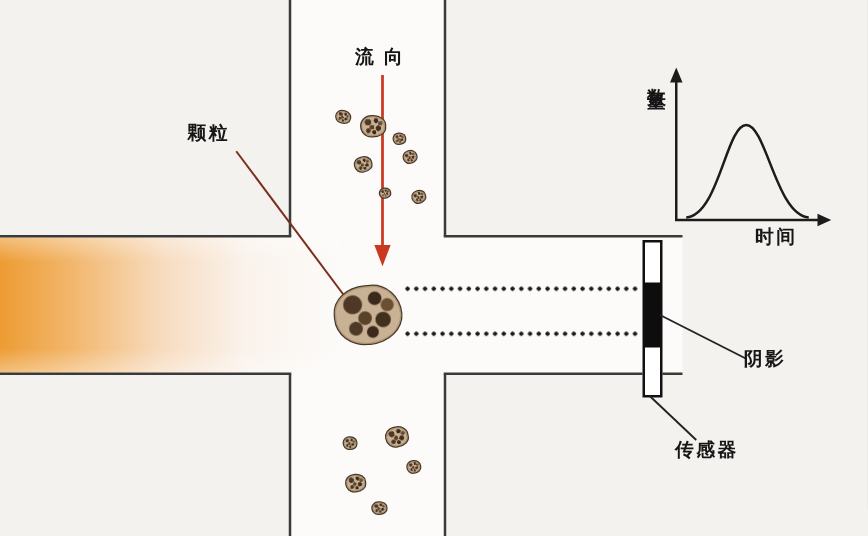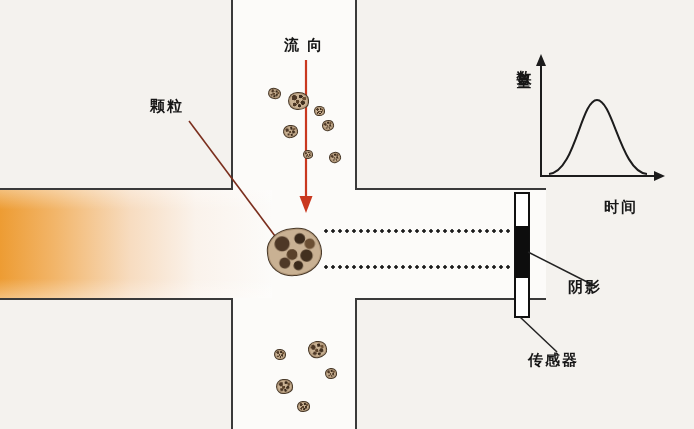--- a/index.html
+++ b/index.html
@@ -119,18 +119,18 @@
       <div class="particle" style="left: 308px; top: 341px; width: 19px; height: 17px; transform: rotate(-11deg);"></div>
       <div class="particle" style="left: 274px; top: 349px; width: 12px; height: 11px; transform: rotate(3deg);"></div>
       <div class="particle" style="left: 325px; top: 368px; width: 12px; height: 11px; transform: rotate(-7deg);"></div>
       <div class="particle" style="left: 276px; top: 379px; width: 17px; height: 15px; transform: rotate(-5deg);"></div>
       <div class="particle" style="left: 297px; top: 401px; width: 13px; height: 11px; transform: rotate(-2deg);"></div>
       <div class="particle large" style="left: 267px; top: 228px; width: 55px; height: 48px; transform: rotate(-5deg);"></div>
     </div>
 
   <div class="lbl" style="left:284px;top:36px">流 向</div>
   <div class="lbl" style="left:150px;top:97px">颗粒</div>
-  <div class="lbl" style="left:568px;top:278px">阴影</div>
-  <div class="lbl" style="left:528px;top:351px">传感器</div>
+  <div class="lbl" style="left:595px;top:278px">阴影</div>
+  <div class="lbl" style="left:540px;top:351px">传感器</div>
   <div class="lbl vertical" style="left:514px;top:58px">数量</div>
-  <div class="lbl" style="left:604px;top:198px">时间</div>
+  <div class="lbl" style="left:604px;top:180px">时间</div>
 
 </div>
 
 </body></html>

